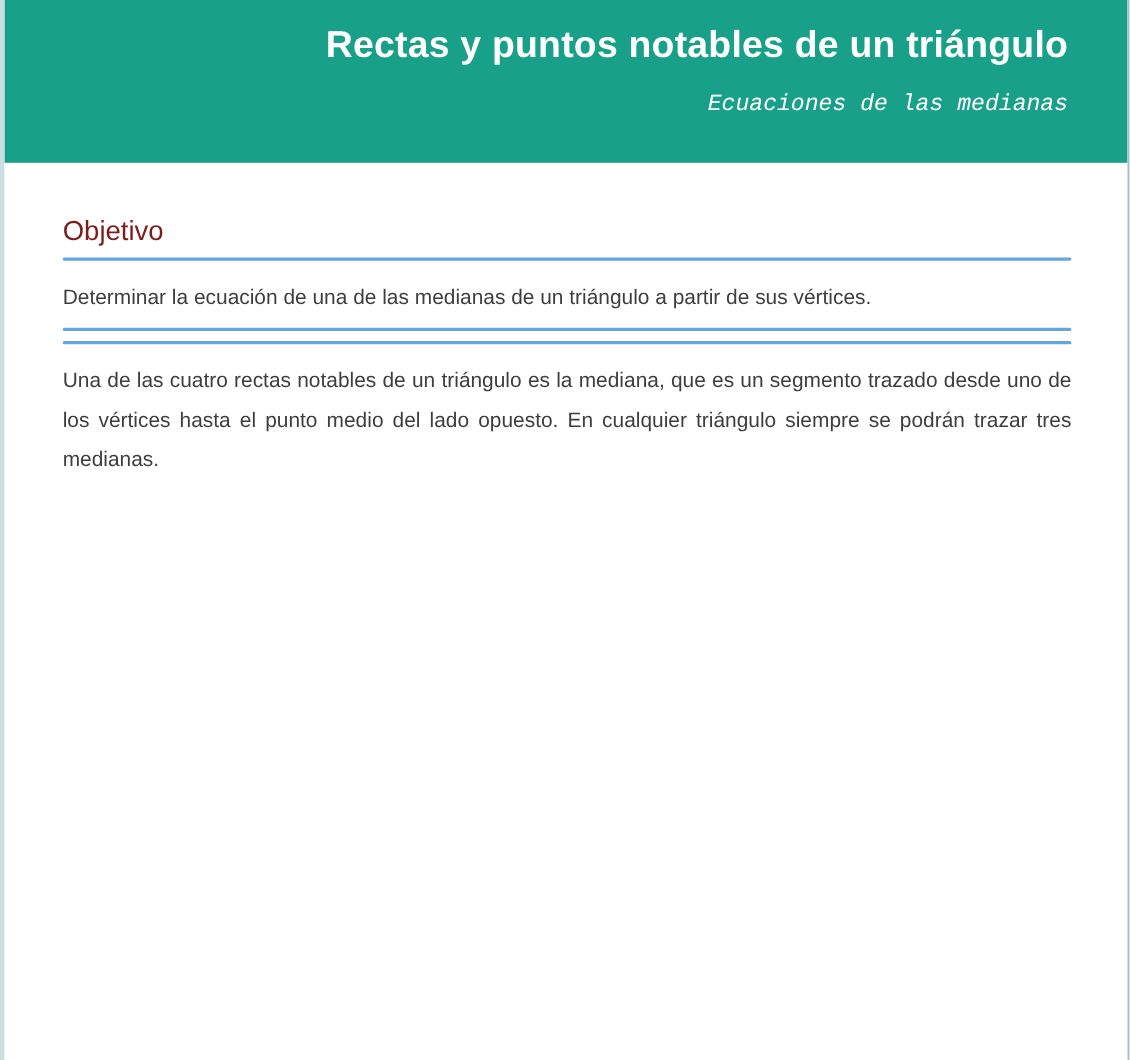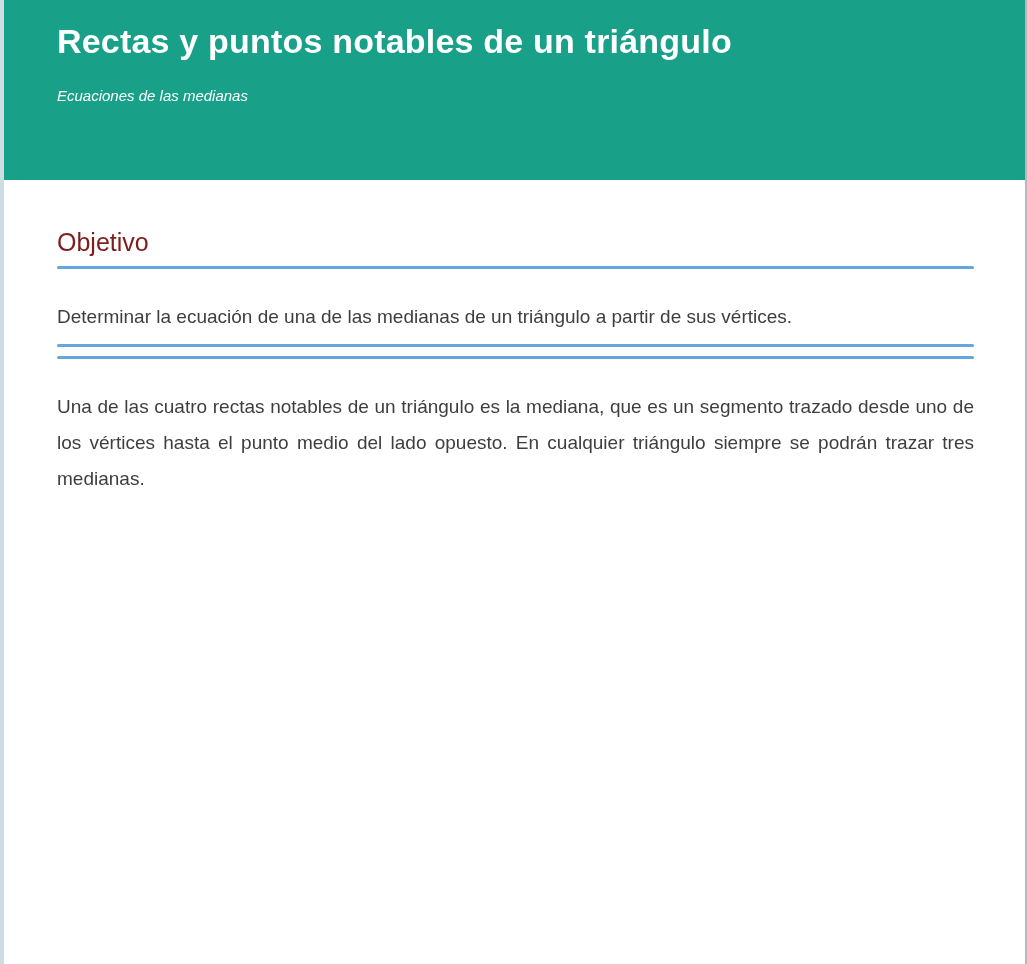--- a/index.html
+++ b/index.html
@@ -14,38 +14,40 @@
     height: 964px;
     background: #ffffff;
     border-left: 4px solid #ccdee3;
     border-right: 2px solid #a9bfc6;
     overflow: hidden;
     font-family: "Liberation Sans", sans-serif;
   }
   
   .banner {
     box-sizing: border-box;
-    height: 180px;
+    height: 148px;
     background: #18a088;
     padding: 22px 54px 0 53px;
     color: #ffffff;
+    text-align: right;
   }
   .banner h1 {
     margin: 0;
     font-size: 34px;
     line-height: 38px;
     font-weight: 700;
     letter-spacing: 0.2px;
   }
   .banner .subtitle {
     margin: 22px 0 16px 0;
-    font-size: 15px;
+    font-size: 21px;
     line-height: 27px;
     font-style: italic;
     font-weight: 400;
+    font-family: Liberation Mono, monospace;
   }
   
   .content {
     padding: 0 51px 0 53px;
     color: #3e3e3e;
   }
   .section-title {
     margin: 48px 0 0 0;
     font-size: 25px;
     line-height: 29px;
@@ -53,21 +55,21 @@
     color: #7f1d1d;
   }
   .rule {
     height: 3px;
     background: #66a6de;
     border: none;
     margin: 9px 0 0 0;
     border-radius: 2px;
   }
   .content p.body {
-    margin: 30px 0 0 0;
+    margin: 16px 0 0 0;
     font-size: 19px;
     line-height: 36px;
     text-align: justify;
     hyphens: manual;
   }
   .content ol.steps {
     margin: 26px 0 0 0;
     padding: 0 0 0 62px;
     font-size: 19px;
     line-height: 36px;

